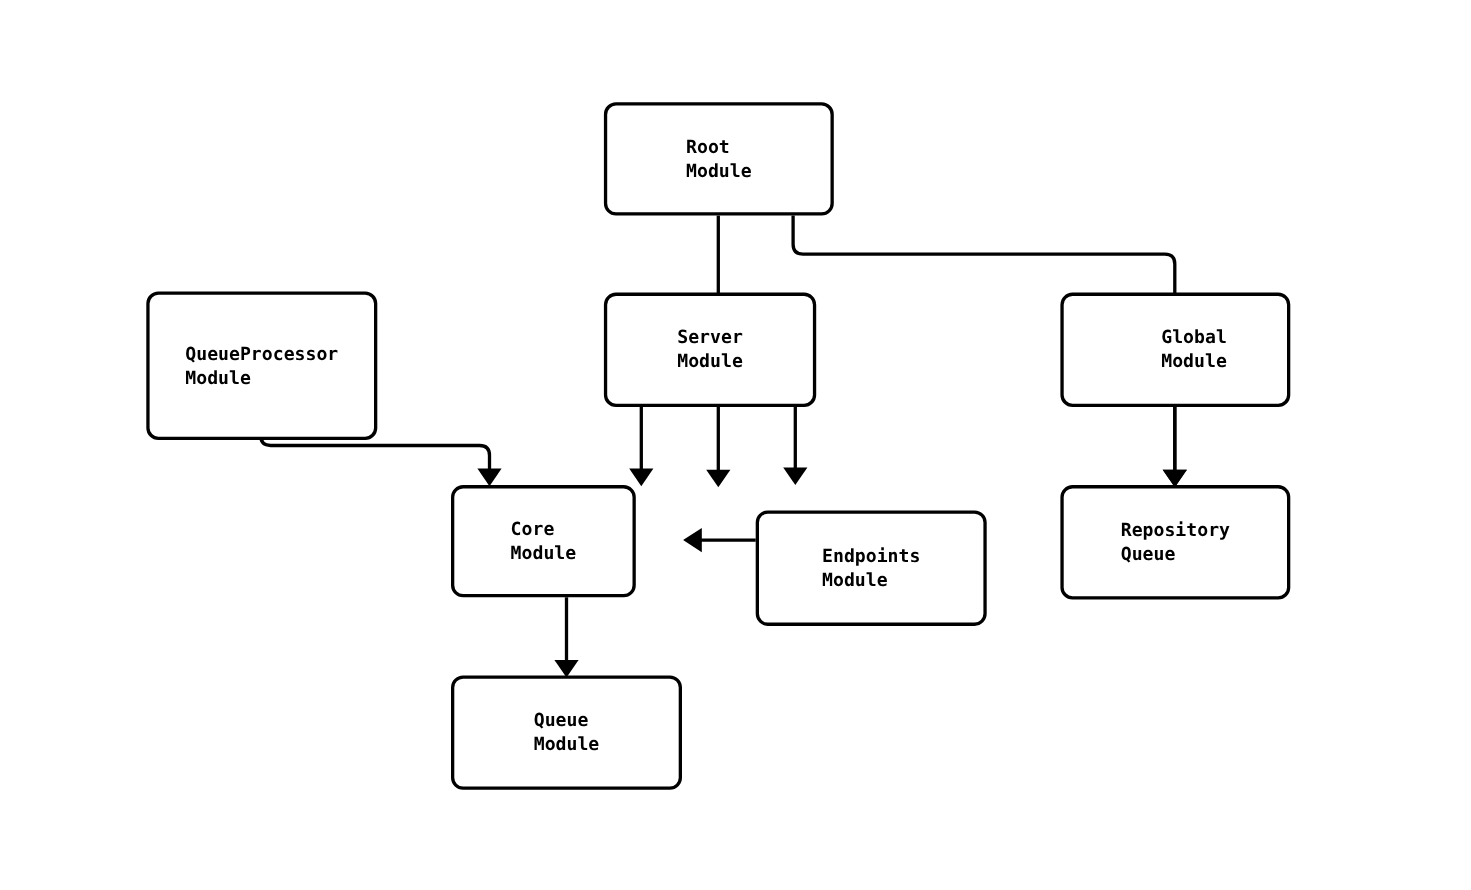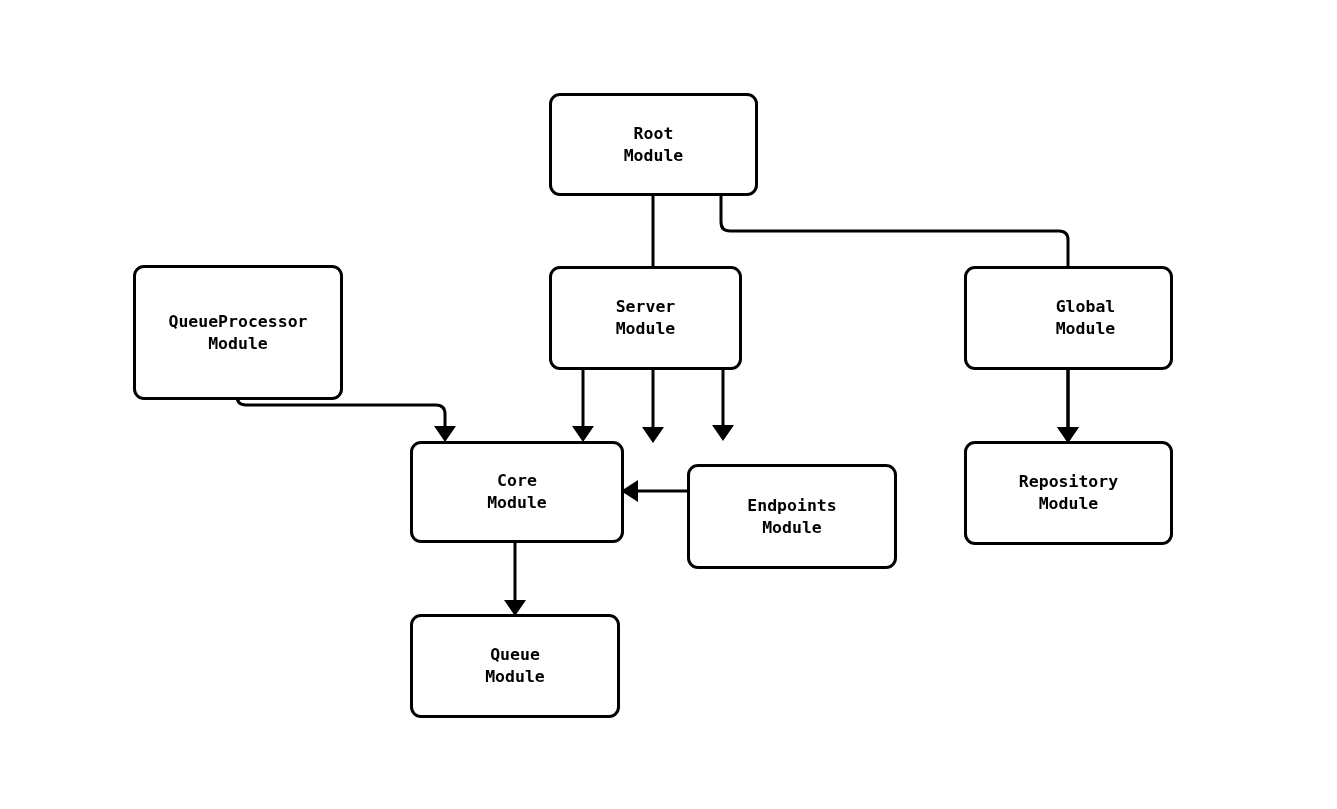--- a/index.html
+++ b/index.html
@@ -34,21 +34,21 @@
     align-items: center;
     justify-content: center;
     z-index: 2;
   }
   .node-label {
     font-family: "DejaVu Sans Mono", "Liberation Mono", monospace;
     font-size: 16.5px;
     font-weight: 700;
     line-height: 22px;
     color: #000000;
-    text-align: center;
+    text-align: left;
     white-space: pre-line;
     letter-spacing: 0px;
     user-select: none;
   }
 </style>
 </head>
 <body>
 
 <div id="canvas">
 
@@ -113,33 +113,33 @@
   <div class="node" style="left:549px; top:266px; width:193px; height:104px;">
     <div class="node-label">Server
 Module</div>
   </div>
 
   <div class="node" style="left:964px; top:266px; width:209px; height:104px;padding-left:34px;">
     <div class="node-label">Global
 Module</div>
   </div>
 
-  <div class="node" style="left:410px; top:441px; width:214px; height:102px;">
+  <div class="node" style="left:410px; top:441px; width:168px; height:102px;">
     <div class="node-label">Core
 Module</div>
   </div>
 
   <div class="node" style="left:687px; top:464px; width:210px; height:105px;">
     <div class="node-label">Endpoints
 Module</div>
   </div>
 
   <div class="node" style="left:964px; top:441px; width:209px; height:104px;">
     <div class="node-label">Repository
-Module</div>
+Queue</div>
   </div>
 
   <div class="node" style="left:410px; top:614px; width:210px; height:104px;">
     <div class="node-label">Queue
 Module</div>
   </div>
 
 </div>
 
 </body></html>

